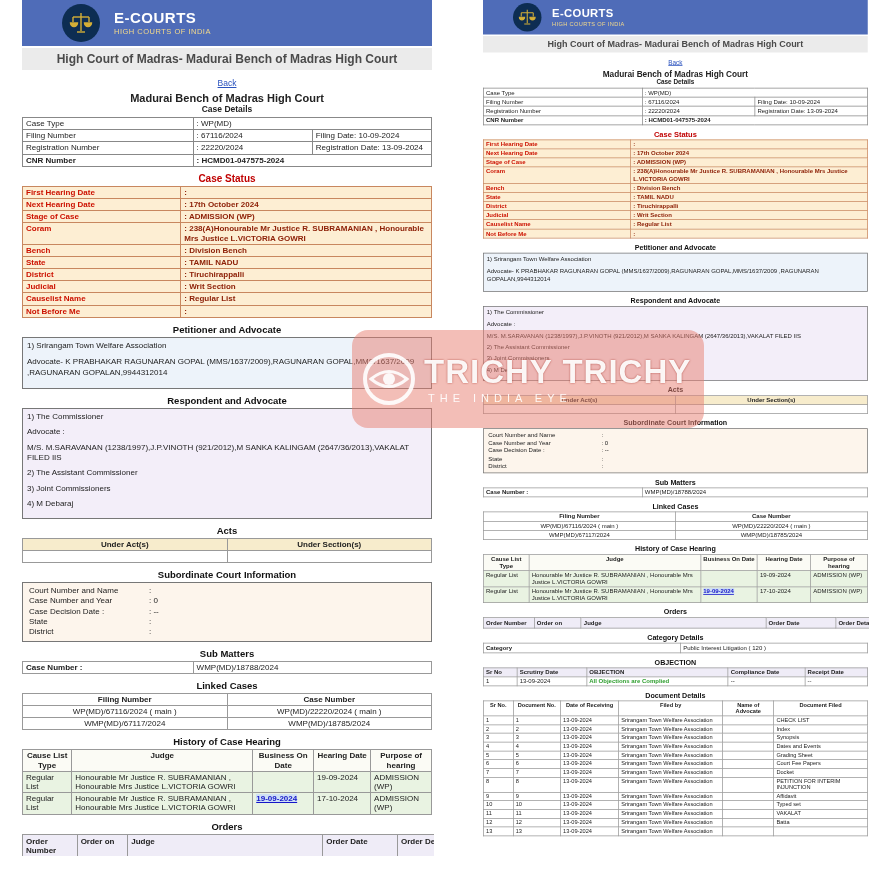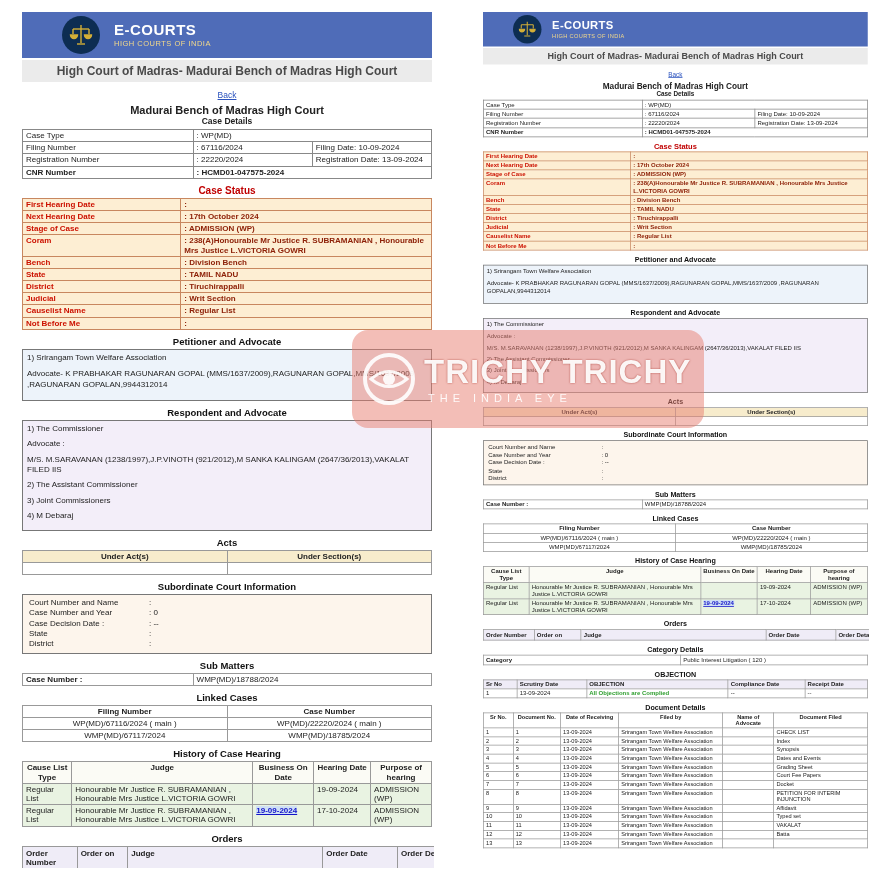--- a/index.html
+++ b/index.html
@@ -1,18 +1,18 @@
 <!DOCTYPE html>
 <html><head>
 <meta charset="utf-8">
 <style>
   html,body{margin:0;padding:0;}
   body{width:870px;height:870px;background:#ffffff;position:relative;overflow:hidden;
        font-family:"Liberation Sans",sans-serif;color:#222;}
-  .viewport{position:absolute;top:12px;overflow:hidden;background:#fff;}
+  .viewport{position:absolute;top:0;overflow:hidden;background:#fff;}
   .viewport.left{left:22px;width:412px;height:856px;}
   .viewport.right{left:483px;width:386px;height:856px;}
   #right-scale{transform:scale(0.75);transform-origin:0 0;}
   .page{width:410px;background:#fff;}
   .page.wide{width:513px;}
 
   
   .topbar{background:#4f6cb8;height:46px;display:flex;align-items:center;padding-left:40px;gap:14px;}
   .logo{width:38px;height:38px;border-radius:50%;background:#0d2d52;display:flex;align-items:center;justify-content:center;flex:0 0 38px;}
   .brand{color:#fff;font-weight:bold;font-size:15px;letter-spacing:.5px;line-height:1.1;}

